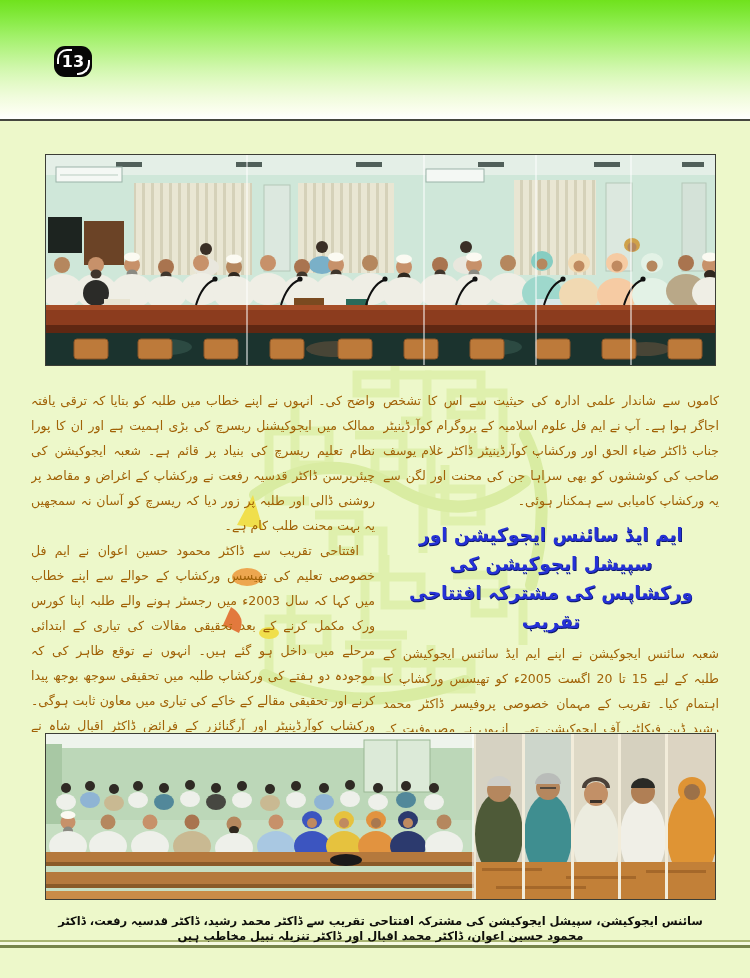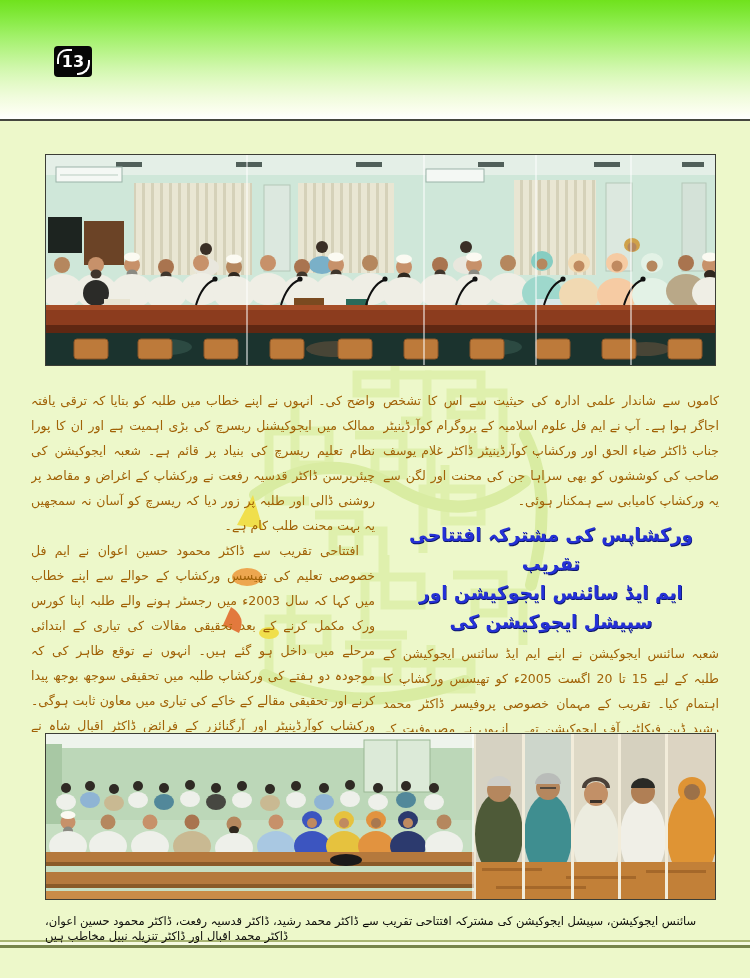--- a/index.html
+++ b/index.html
@@ -12,21 +12,21 @@
   .header-band{
     position:absolute;left:0;top:0;width:750px;height:119px;
     background:linear-gradient(to bottom,
       #70e21d 0%, #7ce732 9%, #8cec4b 19%, #a2f16b 31%,
       #b9f48b 44%, #d0f7ac 57%, #e3fac7 70%, #f1fcdd 82%,
       #fbfeef 93%, #ffffff 100%);
   }
   .header-rule{position:absolute;left:0;top:119px;width:750px;height:2px;background:#45473e;}
   .page-badge{
     position:absolute;left:54px;top:46px;width:38px;height:31px;
-    background:#070707;border-radius:4px;
+    background:#070707;border-radius:11px;
     display:flex;align-items:center;justify-content:center;
     color:#ffffff;font-size:16px;font-weight:bold;
   }
   .page-badge::before{
     content:"";position:absolute;left:3px;top:3px;width:13px;height:13px;
     border-top:2px solid #fff;border-left:2px solid #fff;border-top-left-radius:10px;
   }
   .page-badge::after{
     content:"";position:absolute;right:2px;bottom:2px;width:11px;height:13px;
     border-right:2px solid #fff;border-bottom:2px solid #fff;border-bottom-right-radius:12px;
@@ -53,22 +53,22 @@
   .col p.indent{text-indent:16px;}
   .article-heading{
     margin:7px 0 5px;direction:rtl;text-align:center;
     color:#2531d6;font-weight:bold;font-size:18.5px;line-height:29px;
     text-shadow:0.6px 0.8px 0 #0c1668;
   }
   .article-heading span{display:block;}
   
   .photo-caption{
     position:absolute;left:45px;top:902px;width:671px;
-    direction:rtl;text-align:left;
-    font-size:11.5px;line-height:15px;font-weight:normal;color:#0e0e0a;z-index:1;
+    direction:rtl;text-align:center;
+    font-size:11.5px;line-height:15px;font-weight:bold;color:#0e0e0a;z-index:1;
   }
   
   .footer-rule{position:absolute;left:0;top:940px;width:750px;}
   .footer-rule .fr1{height:2px;background:#a9b573;}
   .footer-rule .fr2{height:3px;background:#f6fae2;}
   .footer-rule .fr3{height:3px;background:#77854c;}
 </style>
 </head>
 <body>
 
@@ -268,22 +268,22 @@
           <rect x="377" width="2" height="210"></rect>
         <rect x="489" width="2" height="210"></rect>
           <rect x="584" width="2" height="210"></rect>
       </g>
     </svg>
   </figure>
 
   <section class="col col-right">
     <p>کاموں سے شاندار علمی ادارہ کی حیثیت سے اس کا تشخص اجاگر ہوا ہے۔ آپ نے ایم فل علوم اسلامیہ کے پروگرام کوآرڈینیٹر جناب ڈاکٹر ضیاء الحق اور ورکشاپ کوآرڈینیٹر ڈاکٹر غلام یوسف صاحب کی کوششوں کو بھی سراہا جن کی محنت اور لگن سے یہ ورکشاپ کامیابی سے ہمکنار ہوئی۔</p>
     <h2 class="article-heading">
+      <span>ایم ایڈ سائنس ایجوکیشن اور سپیشل ایجوکیشن کی</span>
       <span>ورکشاپس کی مشترکہ افتتاحی تقریب</span>
-      <span>ایم ایڈ سائنس ایجوکیشن اور سپیشل ایجوکیشن کی</span>
     </h2>
     <p>شعبہ سائنس ایجوکیشن نے اپنے ایم ایڈ سائنس ایجوکیشن کے طلبہ کے لیے 15 تا 20 اگست 2005ء کو تھیسس ورکشاپ کا اہتمام کیا۔ تقریب کے مہمان خصوصی پروفیسر ڈاکٹر محمد رشید ڈین فیکلٹی آف ایجوکیشن تھے۔ انہوں نے مصروفیت کے باعث شعبہ سائنس ایجوکیشن اور شعبہ سپیشل ایجوکیشن کی ورکشاپ کا ایک ساتھ افتتاح کیا۔ پروفیسر ڈاکٹر محمد رشید نے افتتاحی خطاب میں طلبہ پر ریسرچ کی اہمیت اور افادیت</p>
   </section>
 
   <section class="col col-left">
     <p>واضح کی۔ انہوں نے اپنے خطاب میں طلبہ کو بتایا کہ ترقی یافتہ ممالک میں ایجوکیشنل ریسرچ کی بڑی اہمیت ہے اور ان کا پورا نظام تعلیم ریسرچ کی بنیاد پر قائم ہے۔ شعبہ ایجوکیشن کی چیئرپرسن ڈاکٹر قدسیہ رفعت نے ورکشاپ کے اغراض و مقاصد پر روشنی ڈالی اور طلبہ پر زور دیا کہ ریسرچ کو آسان نہ سمجھیں یہ بہت محنت طلب کام ہے۔</p>
     <p class="indent">افتتاحی تقریب سے ڈاکٹر محمود حسین اعوان نے ایم فل خصوصی تعلیم کی تھیسس ورکشاپ کے حوالے سے اپنے خطاب میں کہا کہ سال 2003ء میں رجسٹر ہونے والے طلبہ اپنا کورس ورک مکمل کرنے کے بعد تحقیقی مقالات کی تیاری کے ابتدائی مرحلے میں داخل ہو گئے ہیں۔ انہوں نے توقع ظاہر کی کہ موجودہ دو ہفتے کی ورکشاپ طلبہ میں تحقیقی سوجھ بوجھ پیدا کرنے اور تحقیقی مقالے کے خاکے کی تیاری میں معاون ثابت ہوگی۔ ورکشاپ کوآرڈینیٹر اور آرگنائزر کے فرائض ڈاکٹر اقبال شاہ نے انجام دیئے انہوں نے مہمان خصوصی اور جملہ شرکاء کا شکریہ ادا کیا۔</p>
   </section>
 
   <figure class="photo photo-bottom" style="margin:0;">

